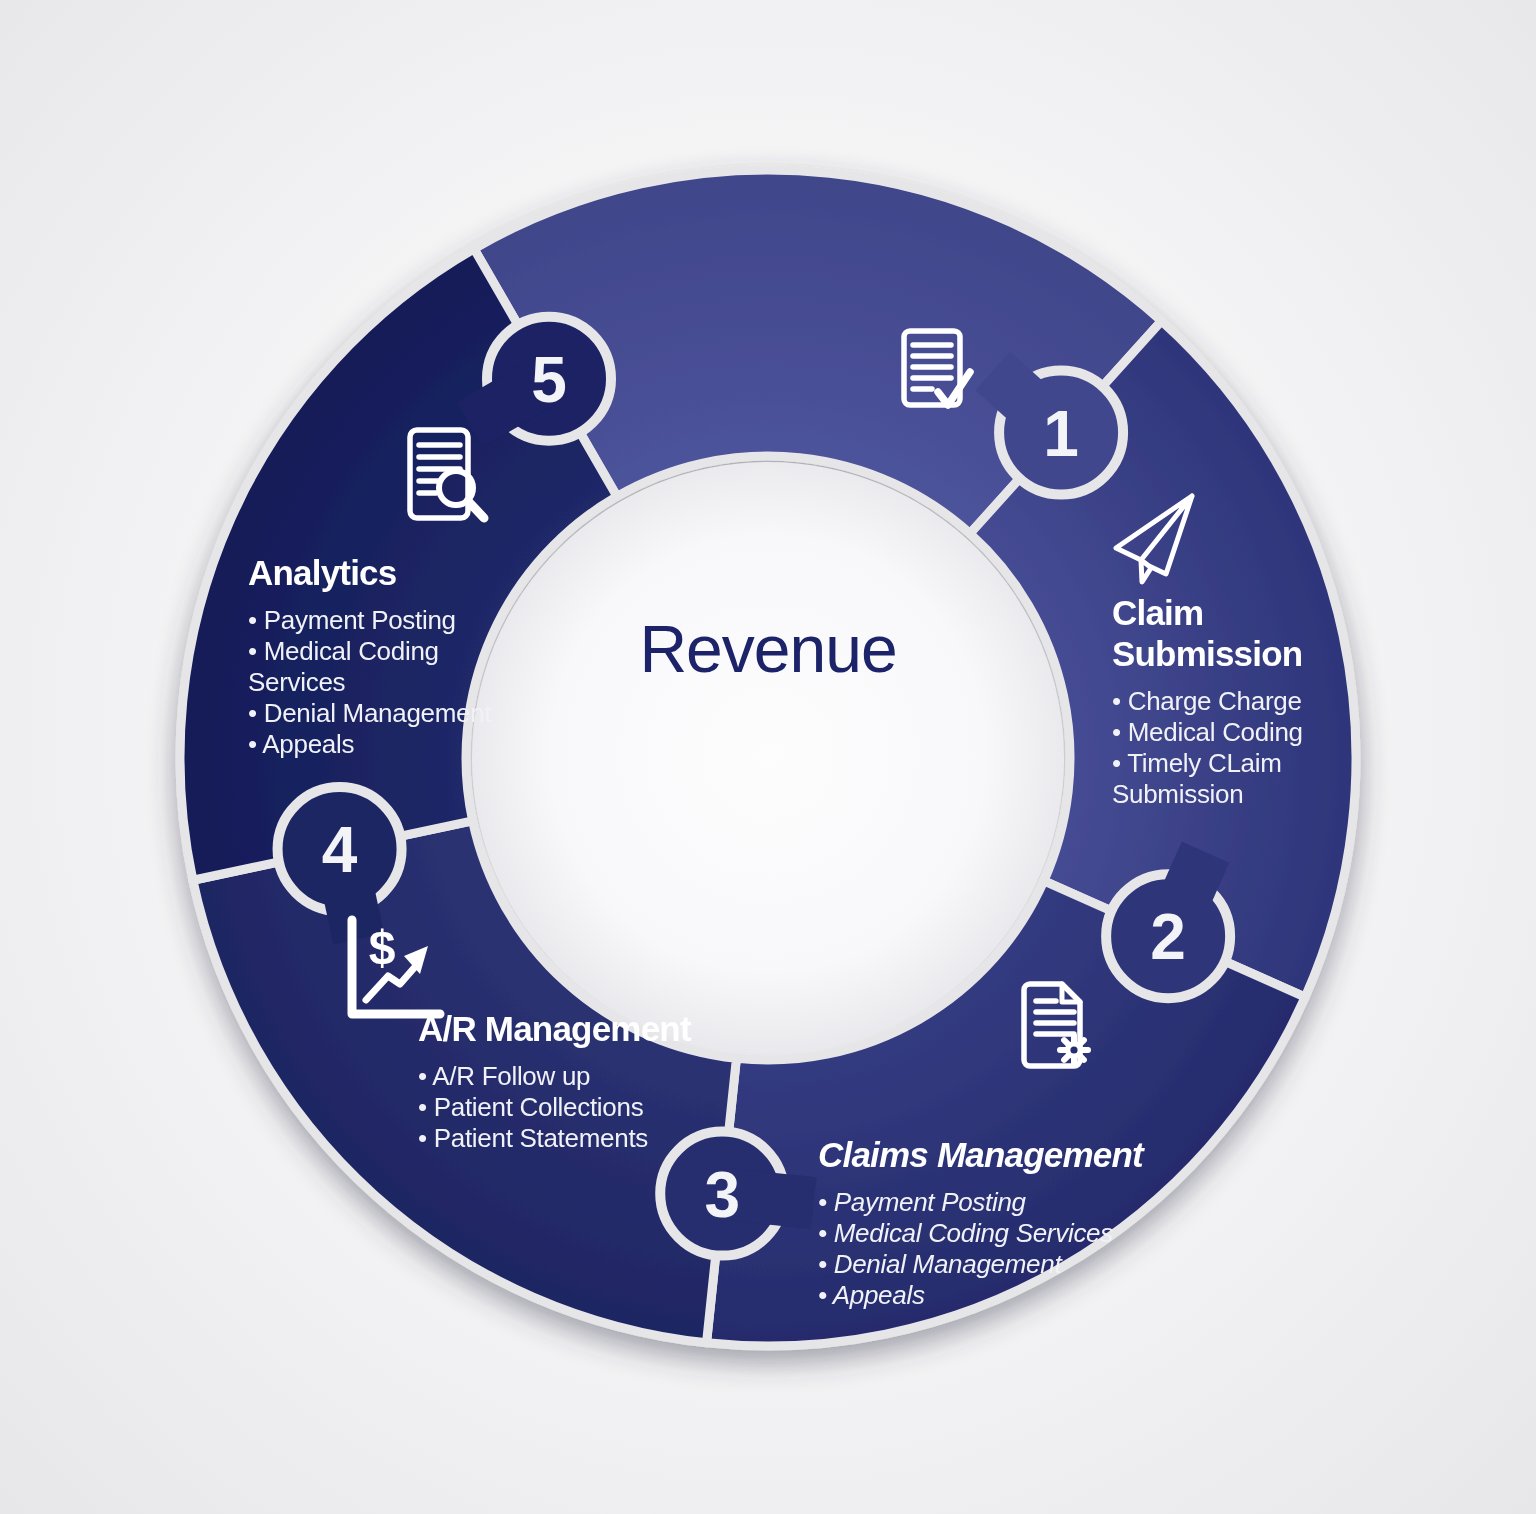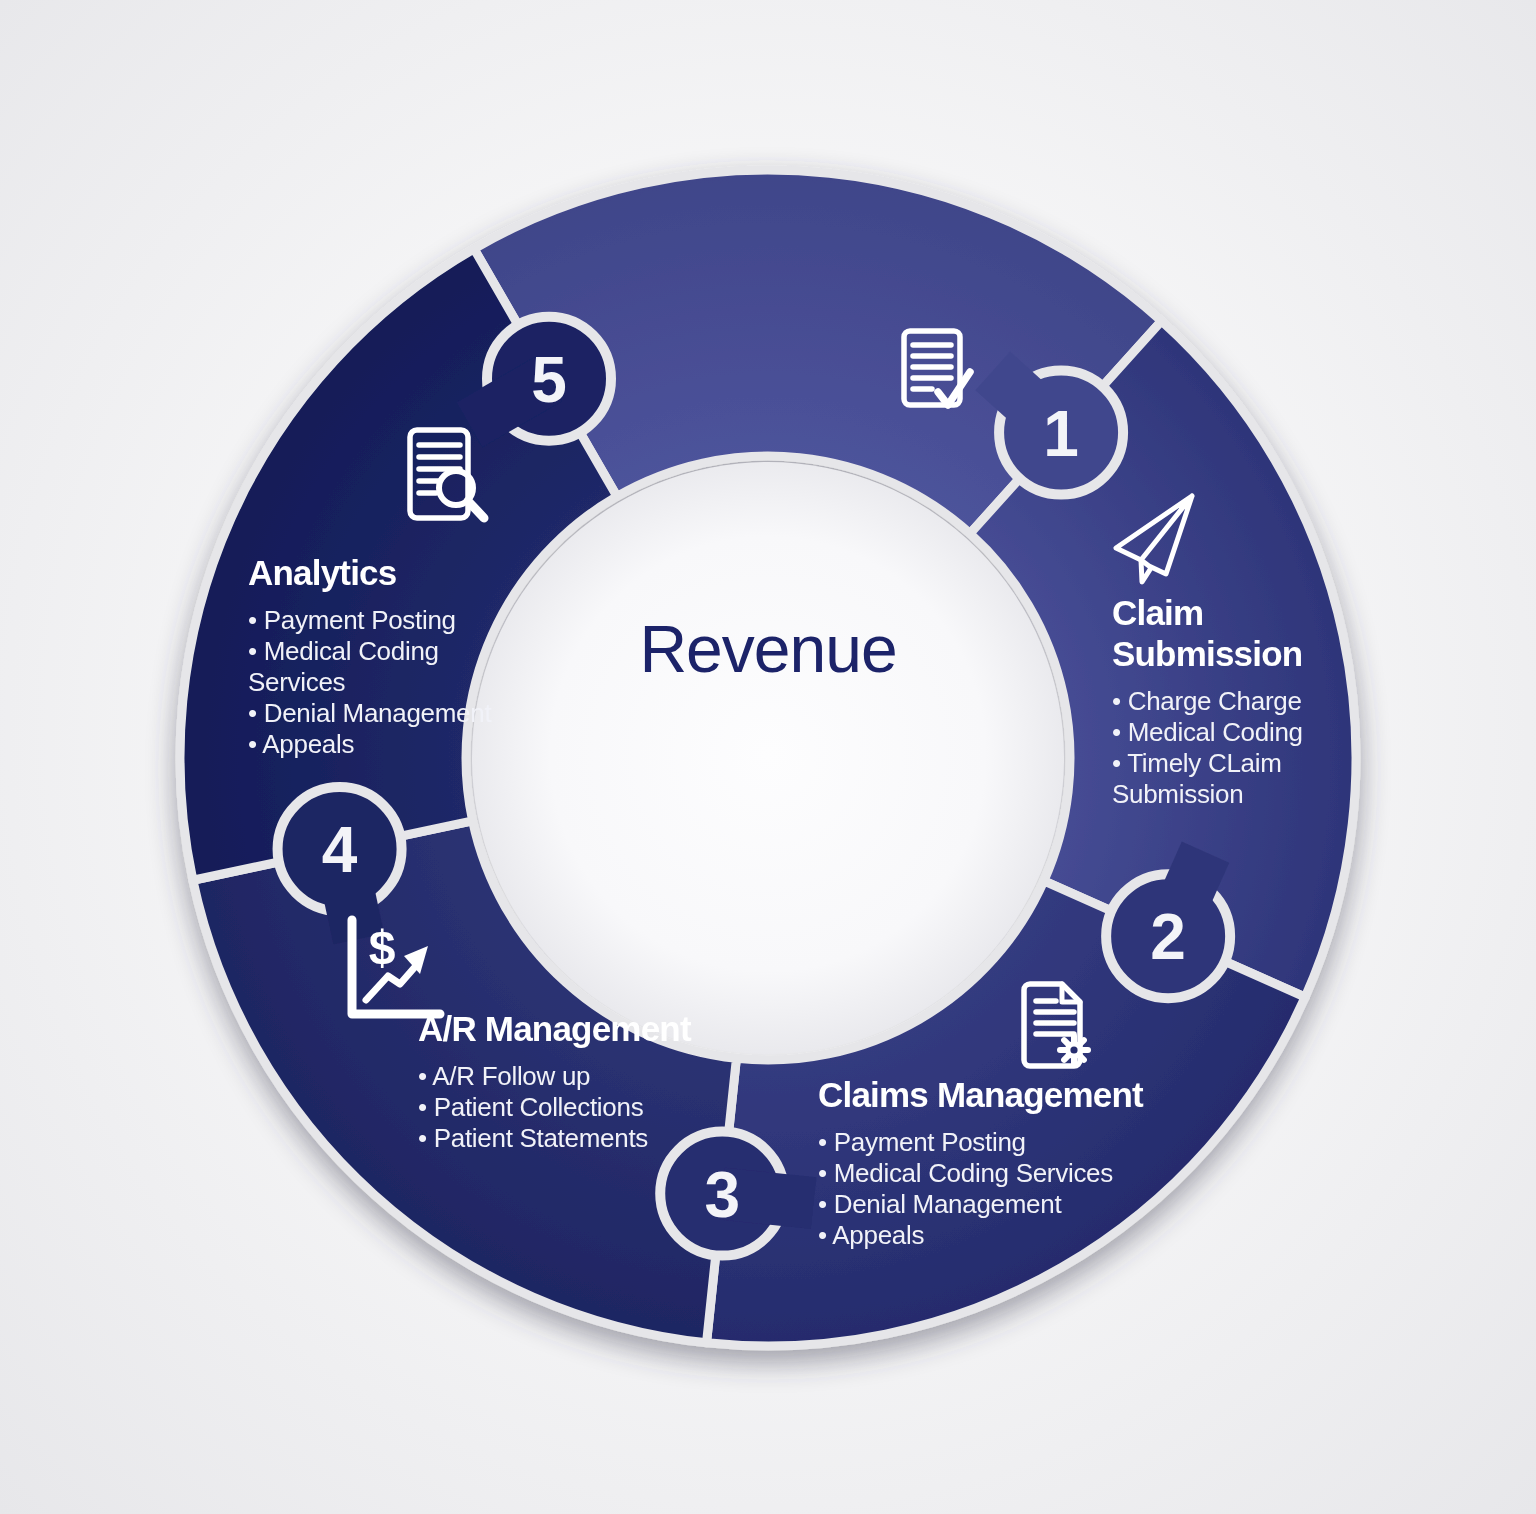--- a/index.html
+++ b/index.html
@@ -16,21 +16,21 @@
     font-size:66px;font-weight:400;line-height:103px;letter-spacing:-1px;
   }
 
   .seg-block{position:absolute;color:#ffffff;}
   .seg-heading{font-size:35px;font-weight:700;line-height:41px;letter-spacing:-0.8px;color:#ffffff;white-space:nowrap;}
   .seg-bullets{margin-top:12px;}
   .bullet-line{font-size:26px;line-height:31px;letter-spacing:-0.3px;color:#f1f2f8;white-space:nowrap;}
 
   .block-start{left:638px;top:260px;}
   .block-submission{left:1112px;top:592px;}
-  .block-management{left:818px;top:1074px;}
+  .block-management{left:818px;top:1134px;font-style:italic;}
   .block-ar{left:418px;top:1008px;}
   .block-analytics{left:248px;top:552px;}
 
   .icon{position:absolute;}
   .icon svg{display:block;}
   .icon-doccheck{left:896px;top:326px;}
   .icon-plane{left:1104px;top:486px;}
   .icon-docgear{left:1016px;top:978px;}
   .icon-chart{left:342px;top:912px;}
   .icon-docmag{left:400px;top:424px;}

